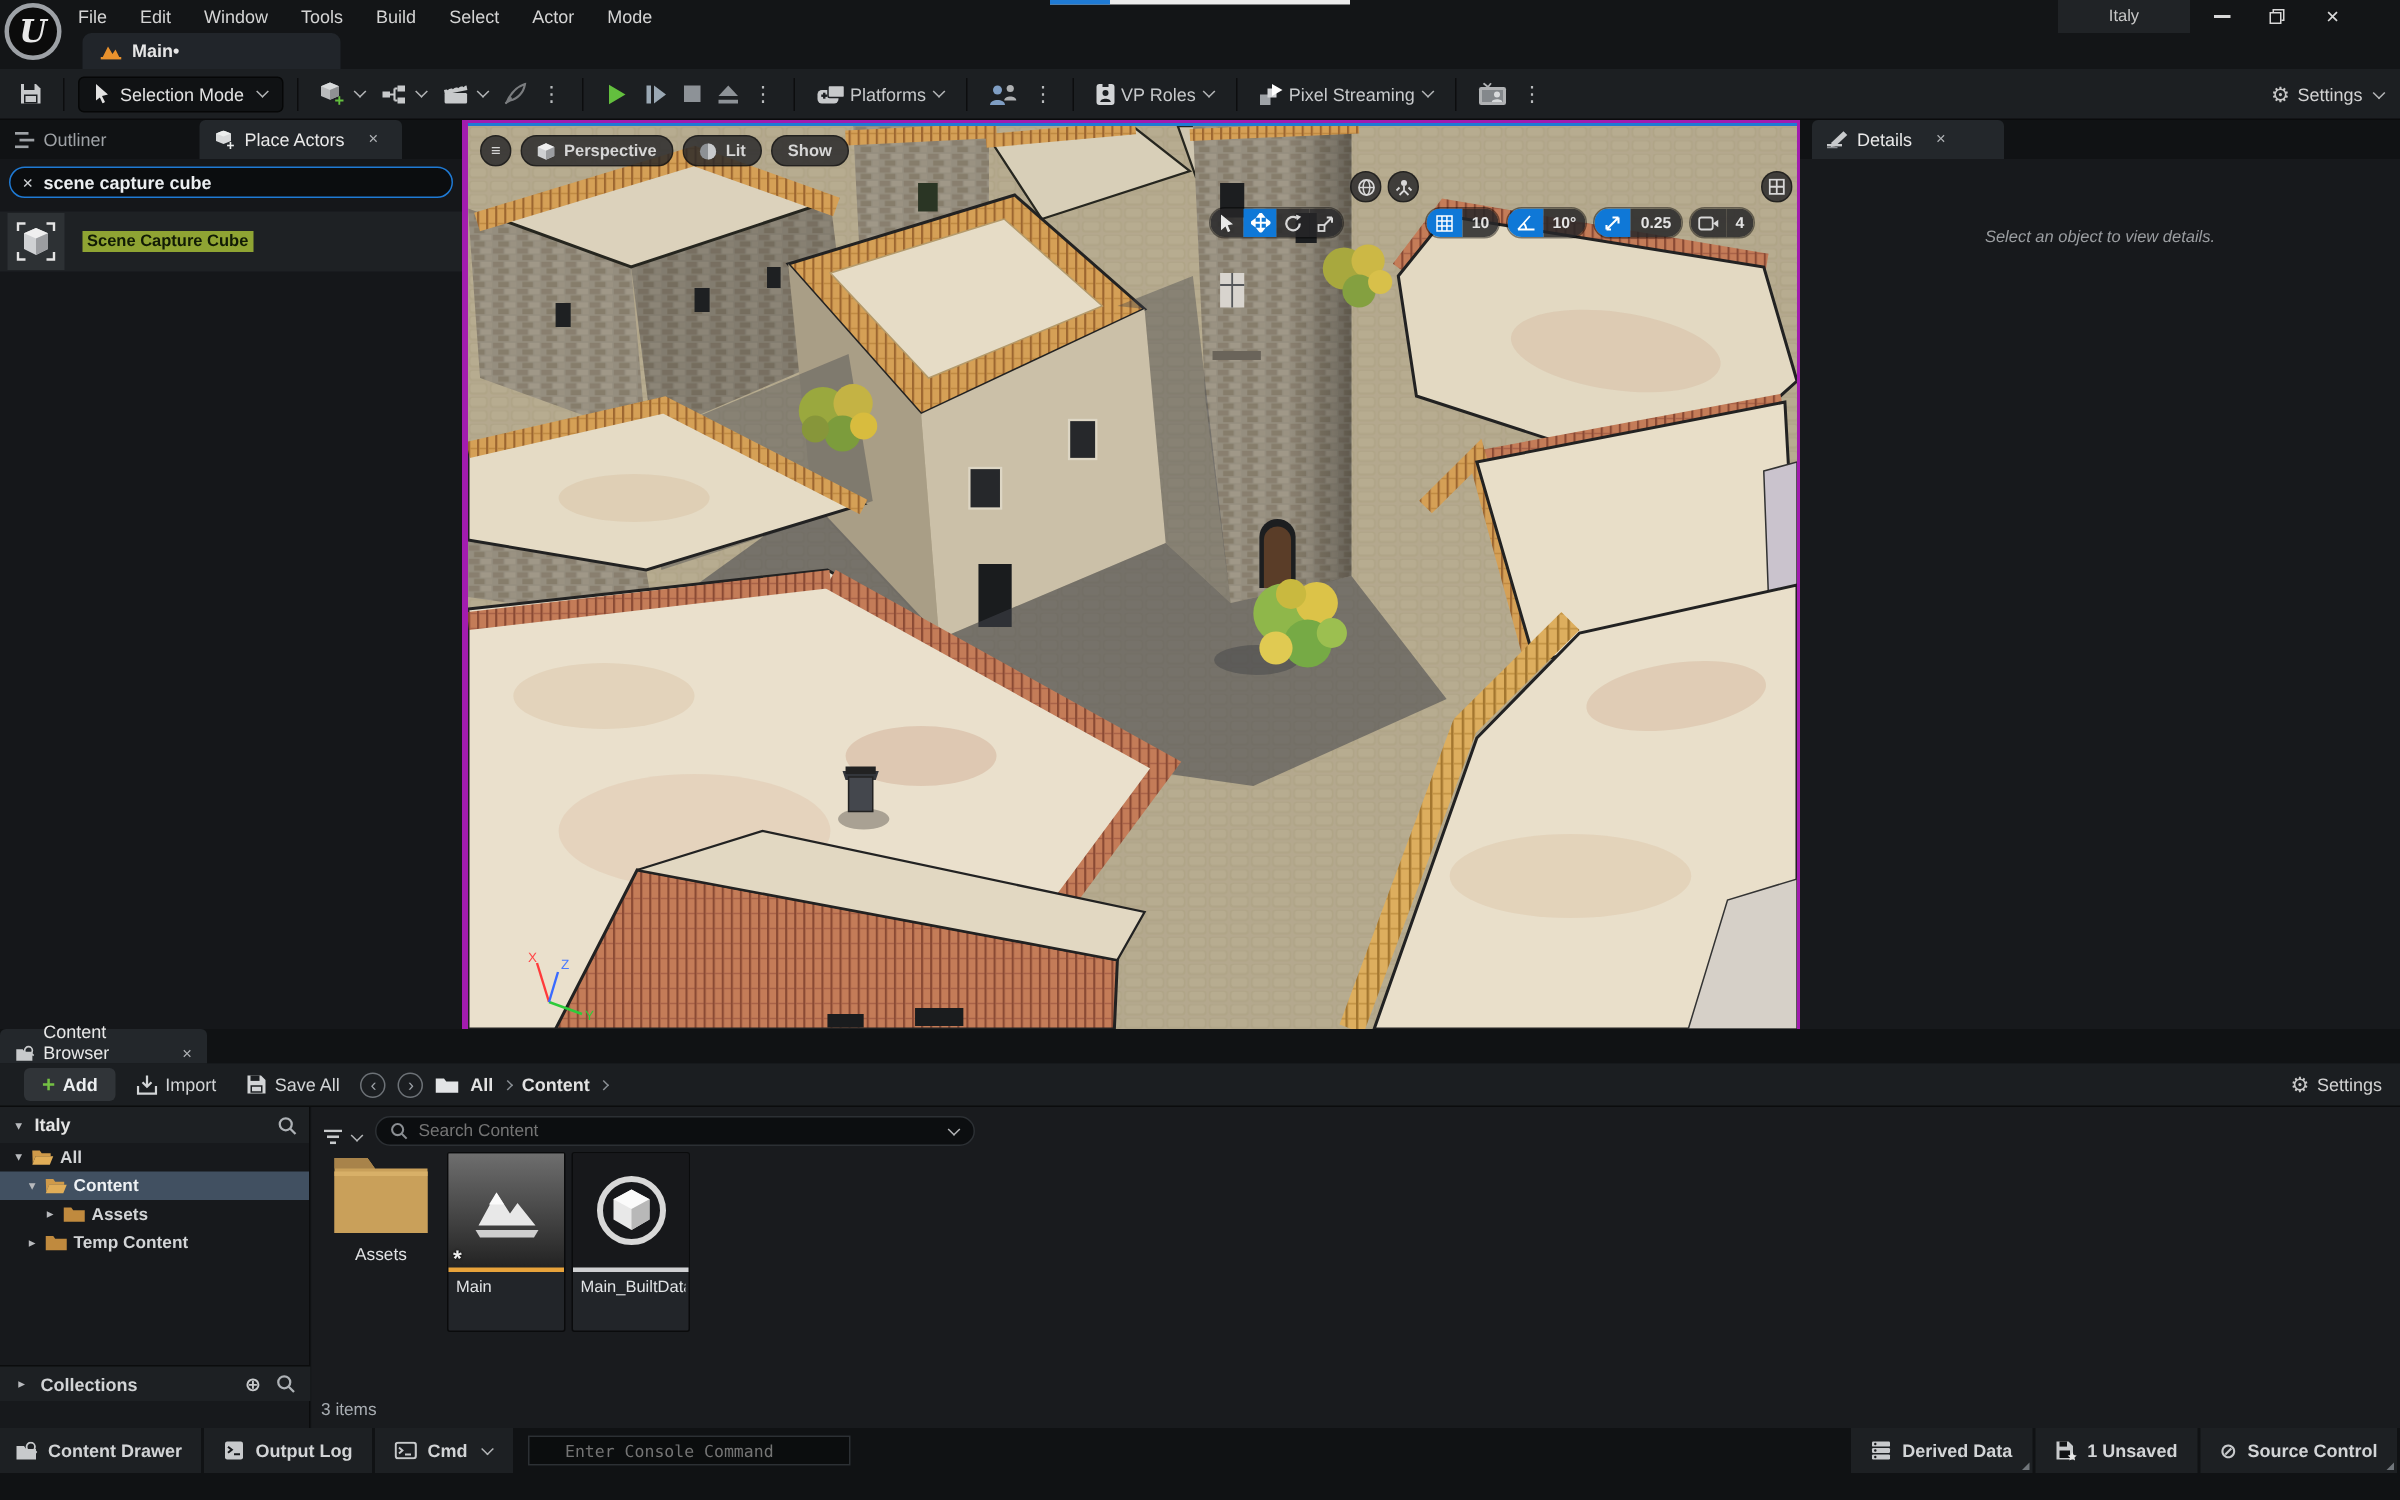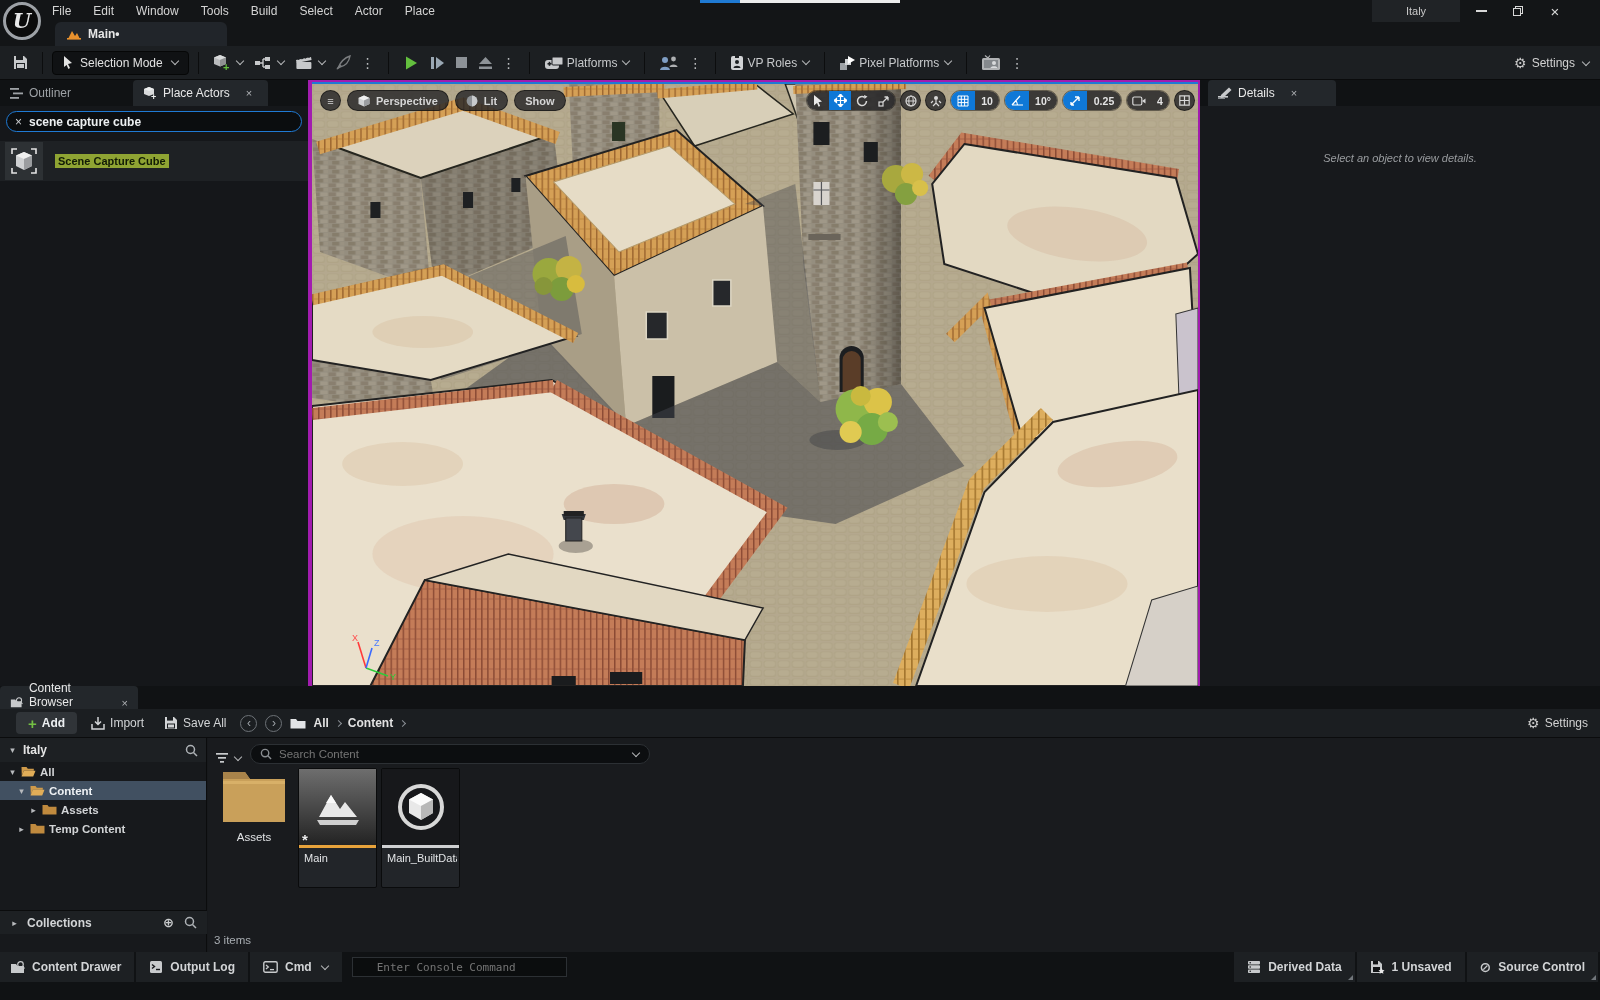--- a/index.html
+++ b/index.html
@@ -49,21 +49,21 @@
   .clearx{color:#cfd2d5;font-size:12px;}
   .result-row{margin-top:9px;height:40px;background:#1e2124;display:flex;align-items:center;gap:12px;padding-left:5px;}
   .result-icon{width:38px;height:38px;background:#2d3134;display:flex;align-items:center;justify-content:center;}
   .hl-label{background:#8fa433;color:#111b05;font-size:11px;font-weight:bold;padding:1px 3px;}
 
   .viewport{position:absolute;left:312px;top:2px;width:886px;height:604px;background:#b5aa90;border-top:2px solid #1f7ad4;}
   .vp-pills{position:absolute;left:8px;top:6px;display:flex;align-items:center;gap:6px;}
   .pill{height:21px;background:rgba(38,38,40,.82);border:1px solid rgba(0,0,0,.45);border-radius:11px;display:flex;align-items:center;padding:0 10px;gap:6px;color:#d6d6d6;font-size:11px;font-weight:bold;}
   .pill.round{width:21px;padding:0;justify-content:center;}
   .vp-right{position:absolute;right:3px;top:6px;display:flex;align-items:center;gap:4px;}
-  .seg{height:21px;border-radius:11px;overflow:hidden;display:flex;border:1px solid rgba(0,0,0,.45);}
+  .seg{height:21px;border-radius:11px;overflow:hidden;display:flex;border:1px solid rgba(0,0,0,.45);margin-top:48px;}
   .seg>div{height:100%;display:flex;align-items:center;justify-content:center;background:rgba(38,38,40,.85);color:#e4e4e4;font-size:10.5px;font-weight:bold;}
   .seg .blue{background:#0f78d7;}
   .gizmo{position:absolute;left:26px;bottom:6px;width:60px;height:48px;}
 
   .details-panel{position:absolute;left:1200px;top:0;width:400px;height:606px;background:#17191c;}
   .details-empty{margin-top:46px;text-align:center;font-style:italic;color:#9a9da0;font-size:11px;}
 
   
   .cbrowser{position:absolute;left:0;top:686px;width:1600px;height:266px;background:#17191c;}
   .cb-tabs{display:flex;height:23px;background:#101214;}
@@ -115,21 +115,21 @@
         <i>U</i>
       </div>
     <div class="menus">
       <span>File</span>
       <span>Edit</span>
       <span>Window</span>
       <span>Tools</span>
       <span>Build</span>
       <span>Select</span>
       <span>Actor</span>
-      <span>Place</span>
+      <span>Mode</span>
     </div>
     <div class="progress">
         <div></div>
       </div>
     <div class="projectbox">Italy</div>
     <div class="winbtn" style="left:1466px;">
         <span class="minbar"></span>
       </div>
     <div class="winbtn" style="left:1503px;">
         <span class="restore">
@@ -259,21 +259,21 @@
       <span>VP Roles</span>
         <span class="cv"></span>
     </div>
     <div class="tb-sep"></div>
     <div class="ibtn">
       <svg width="17" height="16" viewBox="0 0 17 16">
           <rect x="1" y="8" width="7" height="7" fill="#9ea2a6"></rect>
           <rect x="6" y="4" width="6" height="6" fill="#d2d4d6"></rect>
           <polygon points="9,1 16,5 9,9" fill="#ffffff"></polygon>
         </svg>
-      <span>Pixel Platforms</span>
+      <span>Pixel Streaming</span>
         <span class="cv"></span>
     </div>
     <div class="tb-sep"></div>
     <div class="ibtn">
       <svg width="20" height="16" viewBox="0 0 20 16">
           <rect x="1" y="3" width="18" height="12" rx="1.5" fill="#b0b2b4"></rect>
           <rect x="3" y="5" width="14" height="8" fill="#84888c"></rect>
           <circle cx="13" cy="8" r="2" fill="#d8dadc"></circle>
           <path d="M9.5,13 C9.5,10.5 16.5,10.5 16.5,13 Z" fill="#d8dadc"></path>
           <path d="M4,0.5 l3,2.5 M9,0.5 l-2,2.5" stroke="#b0b2b4" stroke-width="1.2"></path>

